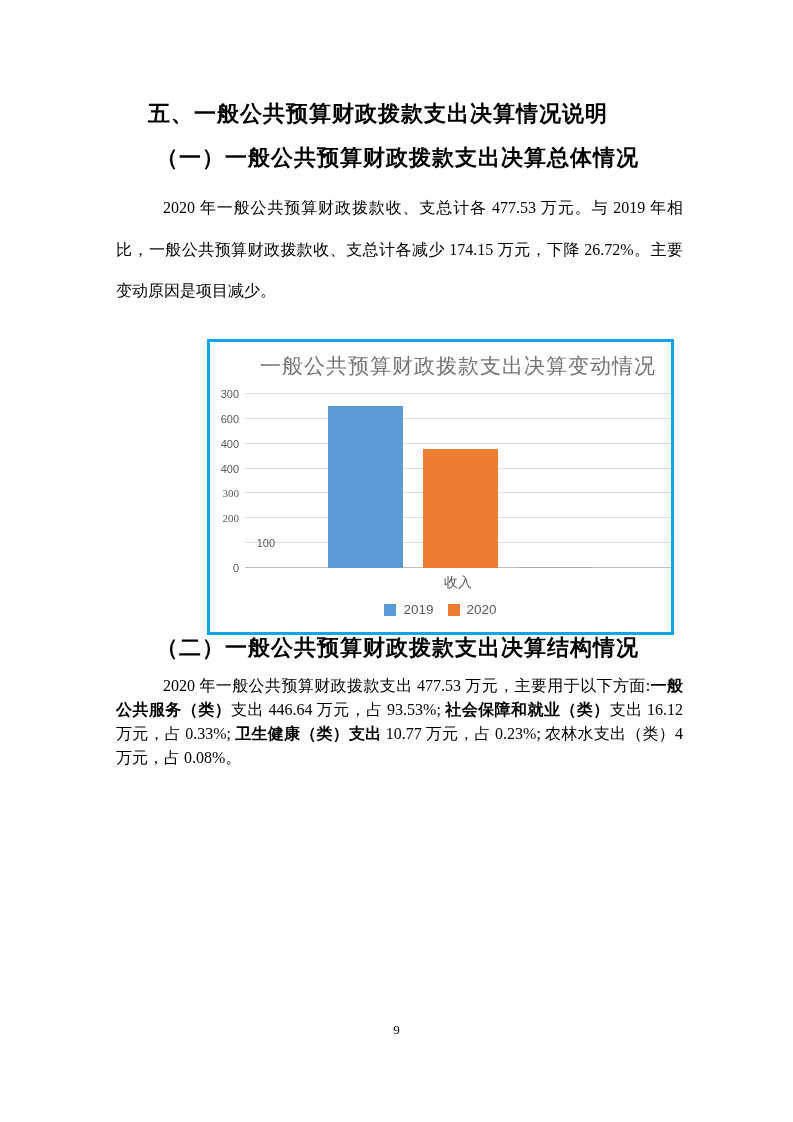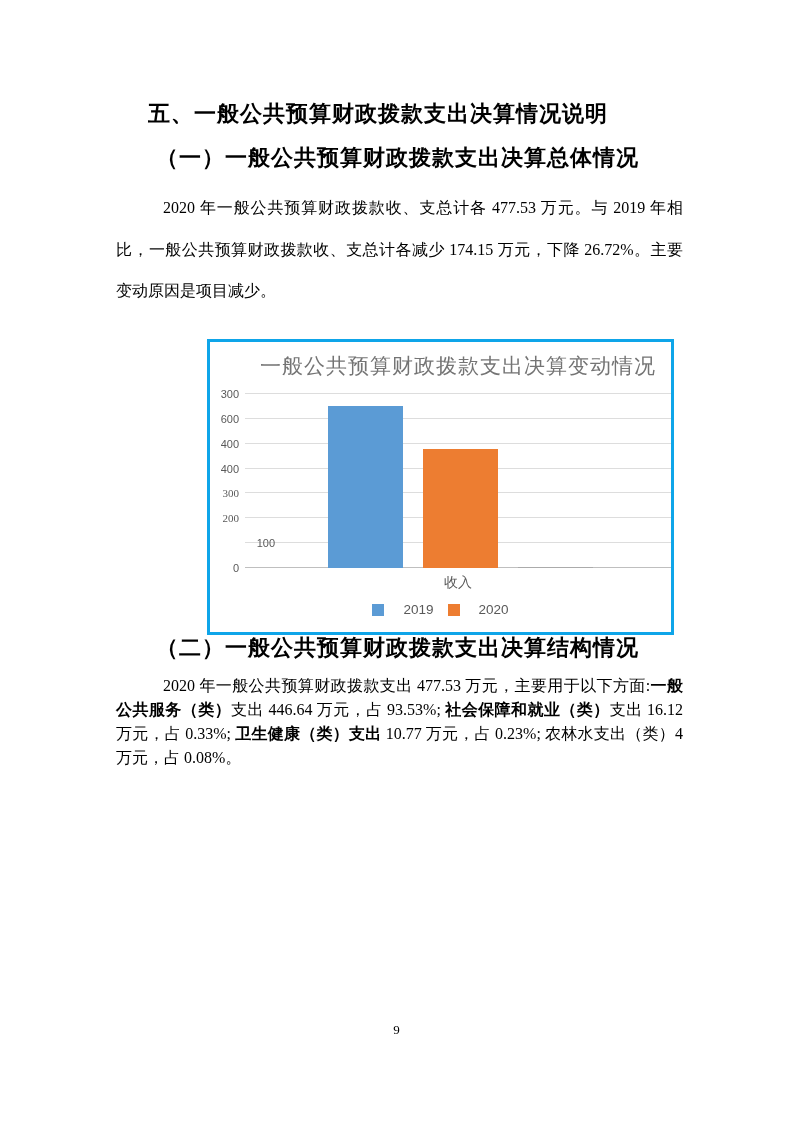--- a/index.html
+++ b/index.html
@@ -52,21 +52,21 @@
   .bar{position:absolute;bottom:0;}
   .xlabel{
     position:absolute;left:35px;top:232px;width:426px;
     text-align:center;font-size:14px;color:#595959;
   }
   .legend{
     position:absolute;left:0;top:260px;width:100%;
     display:flex;justify-content:center;align-items:center;gap:14px;
     font-size:13.5px;color:#595959;
   }
-  .legitem{display:flex;align-items:center;gap:19px;text-align:right;}
+  .legitem{display:flex;align-items:center;gap:7px;text-align:right;}
   .sw{display:inline-block;width:12px;height:12px;}
   .pagenum{
     position:absolute;left:0;top:1022px;width:100%;
     text-align:center;font-size:13px;color:#000;
   }
 </style>
 </head>
 <body>
 
 <div class="page">

